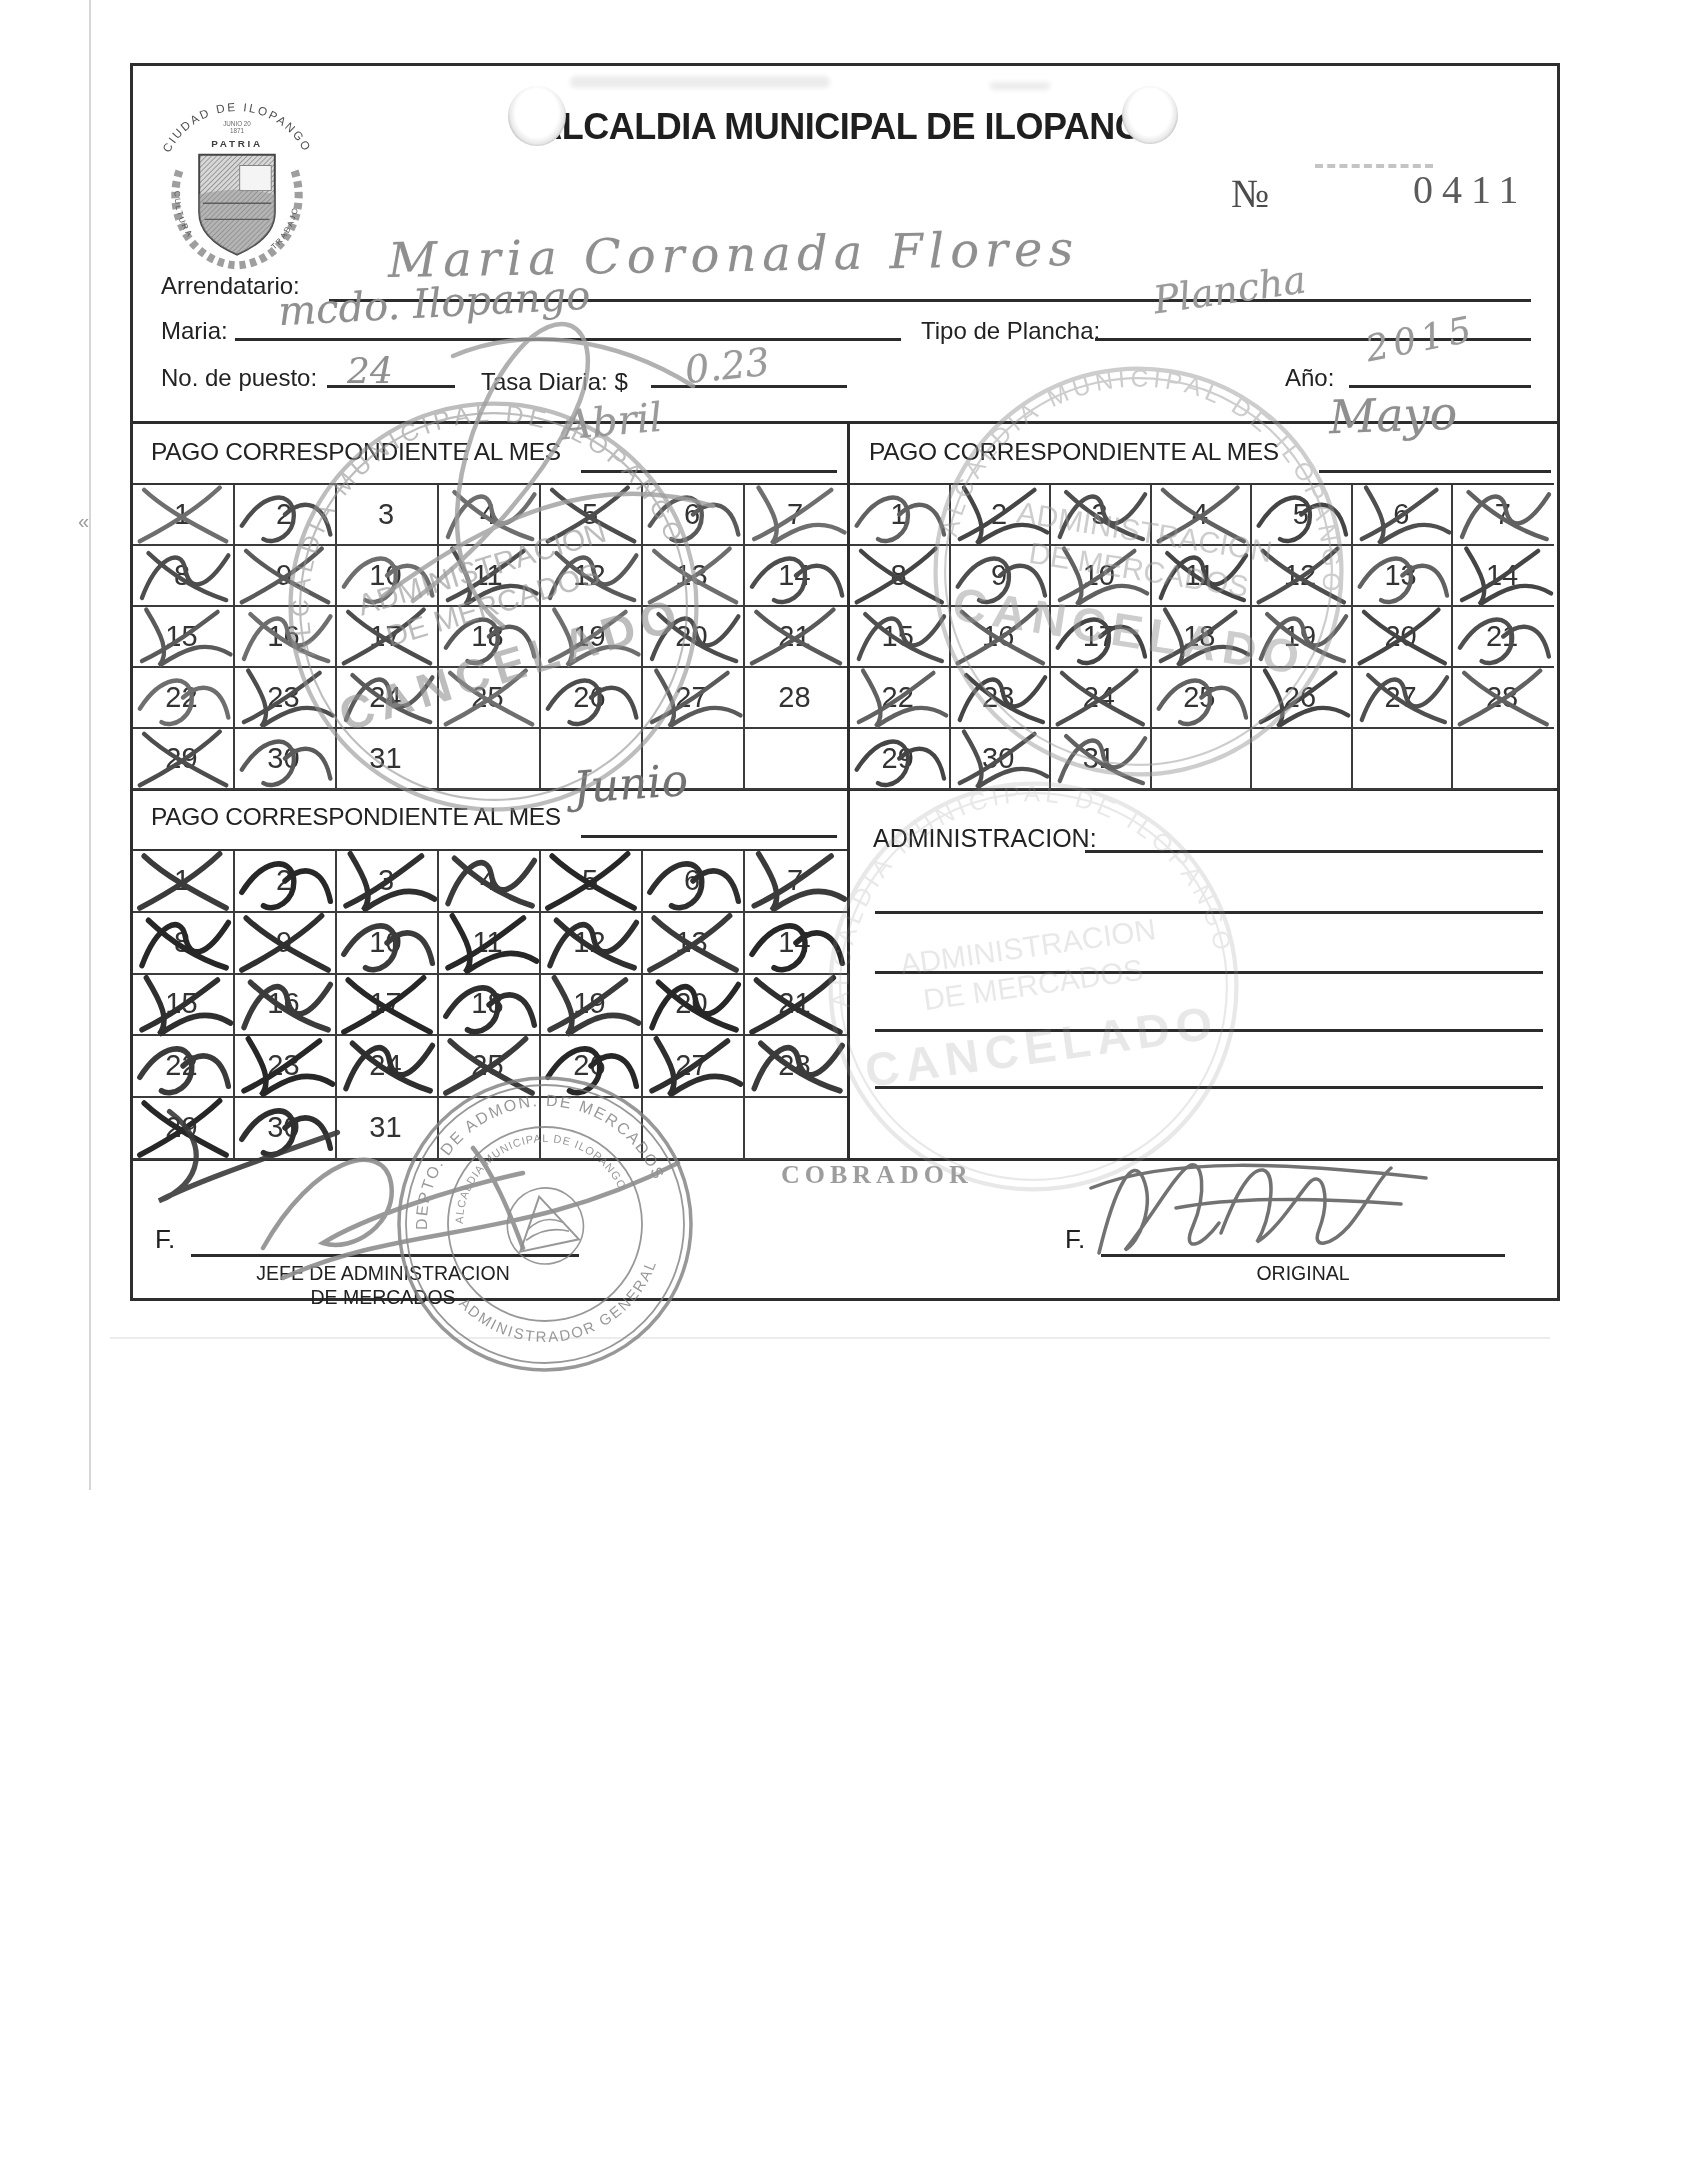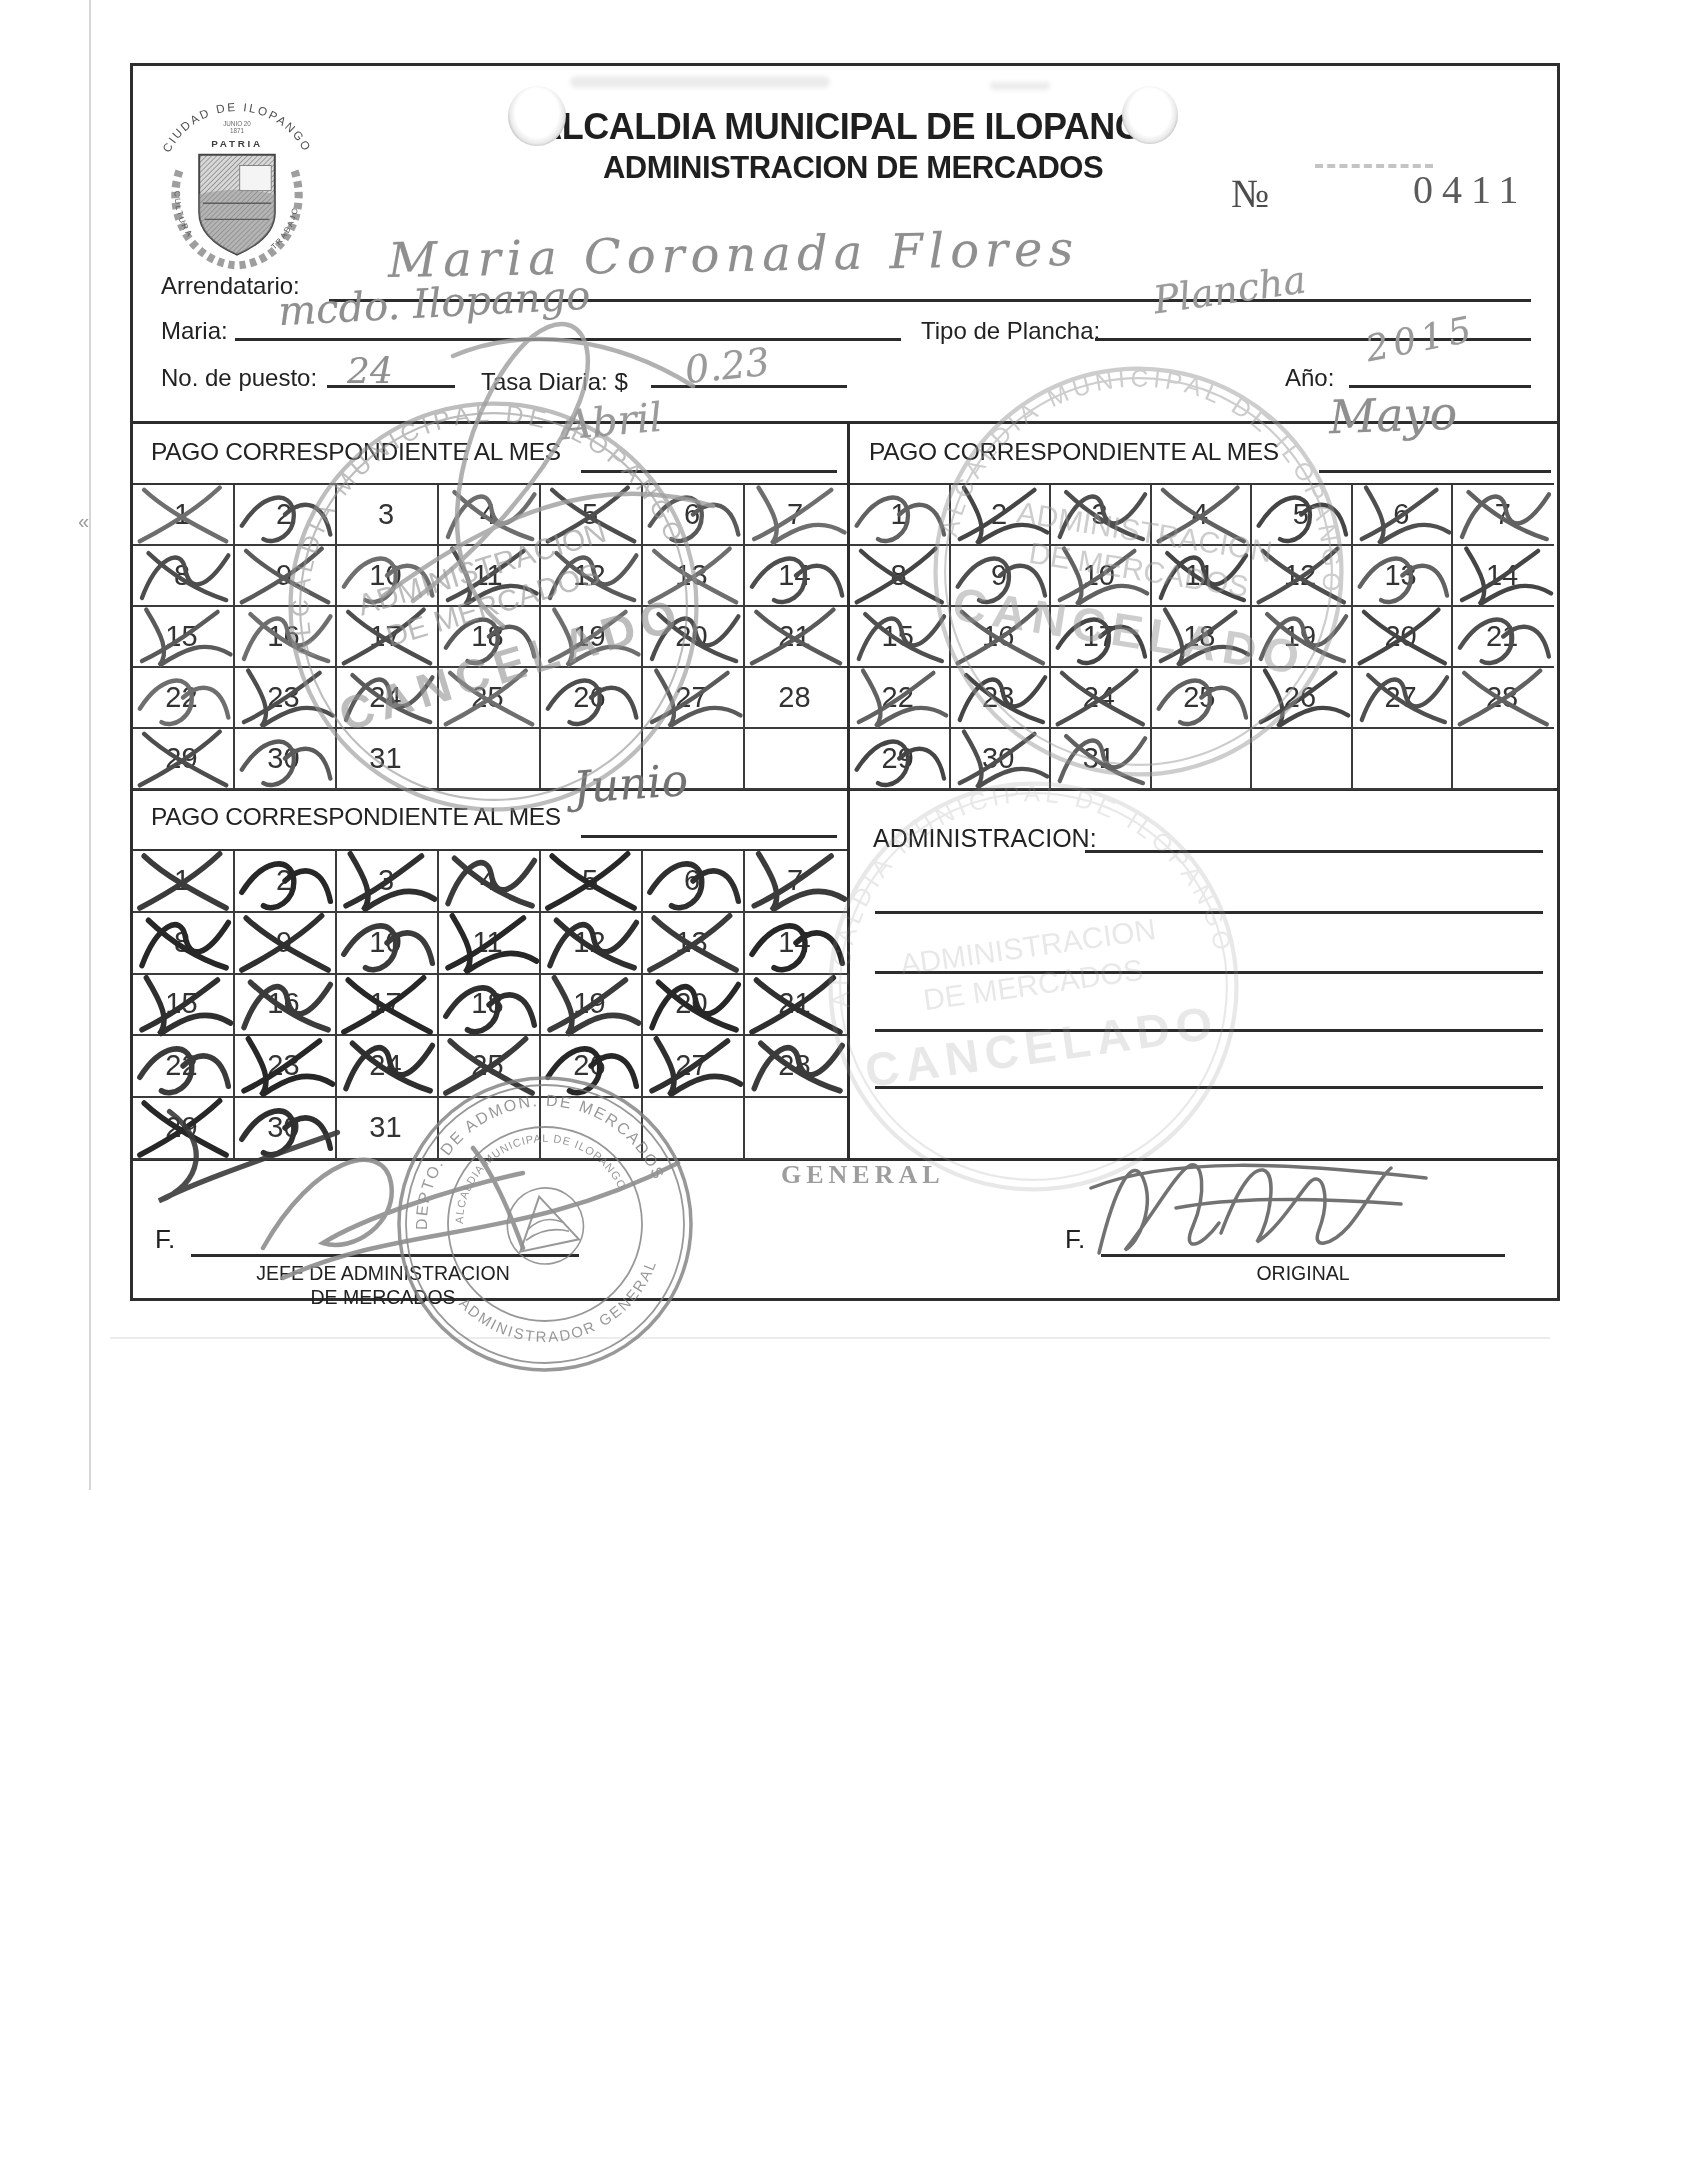--- a/index.html
+++ b/index.html
@@ -99,21 +99,20 @@
       <line x1="64" y1="158" x2="136" y2="158" stroke="#5c5c5c" stroke-width="1.4"></line>
       <text font-size="9" letter-spacing="2" fill="#585858">
         <textPath href="#leftArc" startOffset="14%">CULTURA</textPath>
       </text>
       <text font-size="9" letter-spacing="2" fill="#585858">
         <textPath href="#rightArc" startOffset="30%">TRABAJO</textPath>
       </text>
     </svg>
 
     <div class="title1">ALCALDIA MUNICIPAL DE ILOPANGO</div>
-    <div class="title2">ADMINISTRACION DE MERCADOS</div>
     <div class="num-sym">№</div>
     <div class="num-dashes"></div>
     <div class="num-val">0411</div>
 
     <div class="lab" style="left:28px;top:206px;">Arrendatario:</div>
     <div class="uline" style="left:196px;top:233px;width:1202px;"></div>
     <div class="hand" style="left:255px;top:160px;font-size:48px;letter-spacing:6px;transform:rotate(-1deg);">Maria Coronada Flores</div>
 
     <div class="lab" style="left:28px;top:251px;">Maria:</div>
     <div class="uline" style="left:102px;top:272px;width:666px;"></div>
@@ -805,21 +804,21 @@
         <div class="day-cell"></div>
       </div>
 
     <div class="obs-label">ADMINISTRACION:</div>
     <div class="uline" style="left:952px;top:784px;width:458px;"></div>
     <div class="uline" style="left:742px;top:845px;width:668px;"></div>
     <div class="uline" style="left:742px;top:905px;width:668px;"></div>
     <div class="uline" style="left:742px;top:963px;width:668px;"></div>
     <div class="uline" style="left:742px;top:1020px;width:668px;"></div>
 
-    <div class="original">GENERAL</div>
+    <div class="original">COBRADOR</div>
 
     <div class="f-label" style="left:22px;top:1158px;">F.</div>
     <div class="uline" style="left:58px;top:1188px;width:388px;"></div>
     <div class="role" style="left:60px;top:1196px;width:380px;">JEFE DE ADMINISTRACION</div>
     <div class="role" style="left:60px;top:1220px;width:380px;">DE MERCADOS</div>
 
     <div class="f-label" style="left:932px;top:1158px;">F.</div>
     <div class="uline" style="left:968px;top:1188px;width:404px;"></div>
     <div class="role" style="left:1020px;top:1196px;width:300px;">ORIGINAL</div>
 

